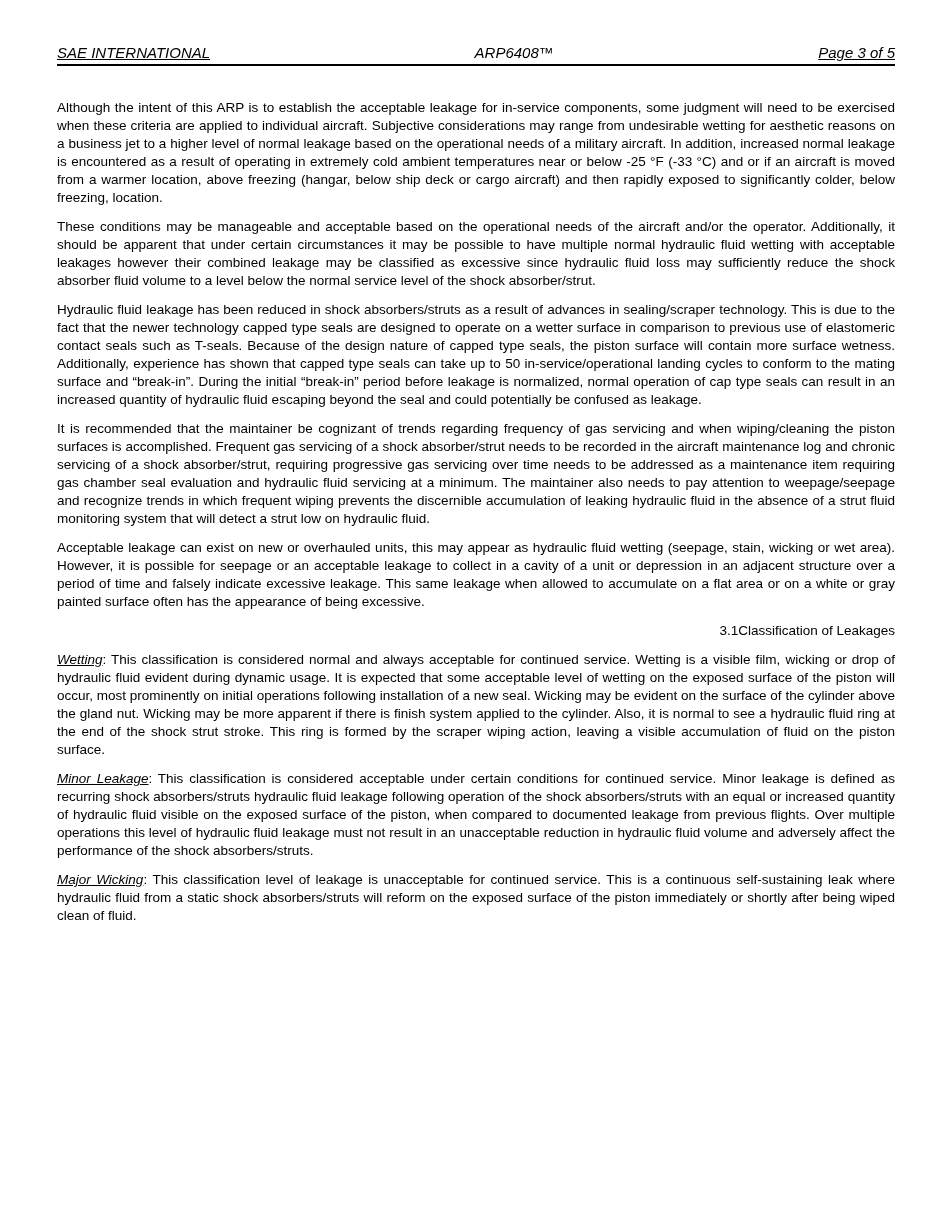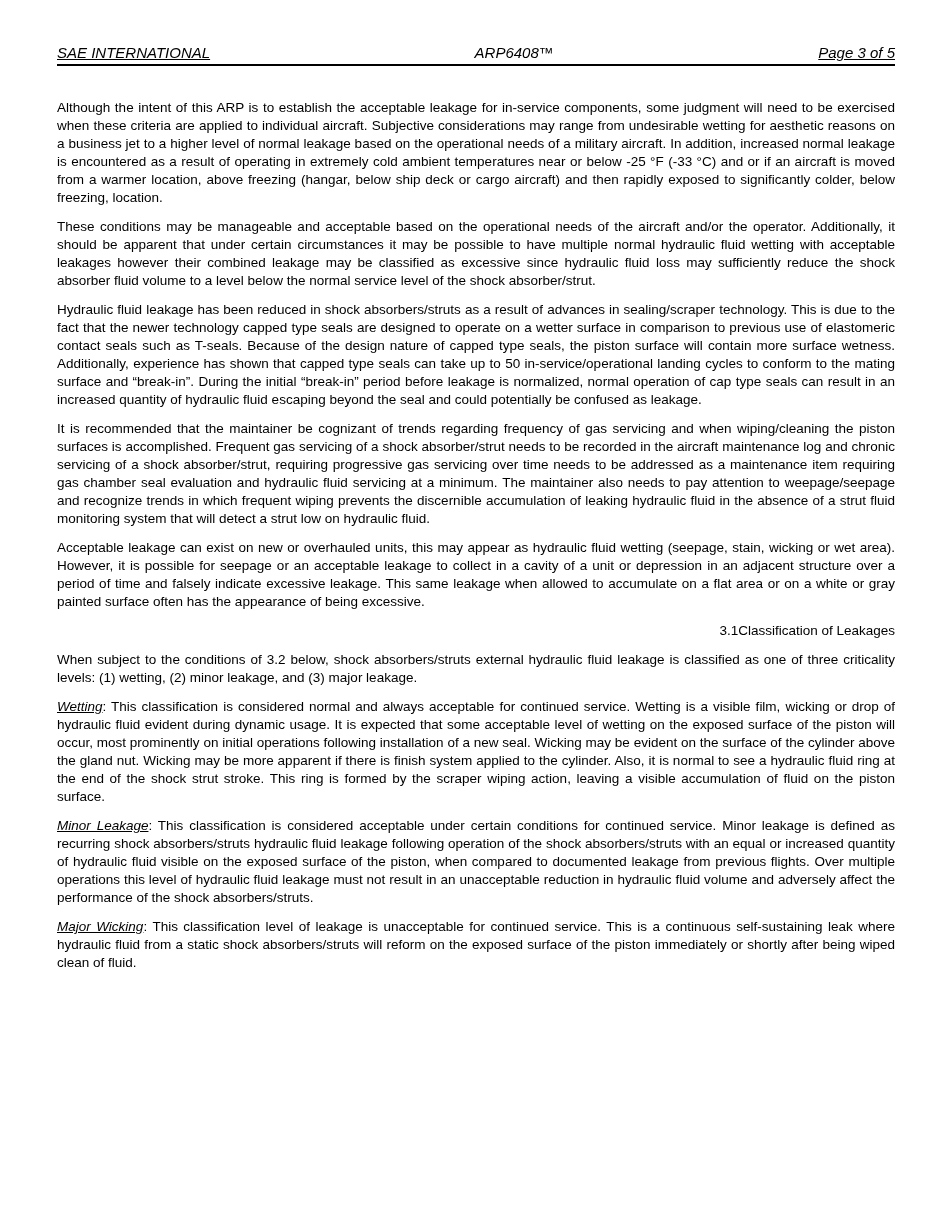--- a/index.html
+++ b/index.html
@@ -63,21 +63,20 @@
     <p>These conditions may be manageable and acceptable based on the operational needs of the aircraft and/or the operator. Additionally, it should be apparent that under certain circumstances it may be possible to have multiple normal hydraulic fluid wetting with acceptable leakages however their combined leakage may be classified as excessive since hydraulic fluid loss may sufficiently reduce the shock absorber fluid volume to a level below the normal service level of the shock absorber/strut.</p>
 
     <p>Hydraulic fluid leakage has been reduced in shock absorbers/struts as a result of advances in sealing/scraper technology. This is due to the fact that the newer technology capped type seals are designed to operate on a wetter surface in comparison to previous use of elastomeric contact seals such as T-seals. Because of the design nature of capped type seals, the piston surface will contain more surface wetness. Additionally, experience has shown that capped type seals can take up to 50 in-service/operational landing cycles to conform to the mating surface and “break-in”. During the initial “break-in” period before leakage is normalized, normal operation of cap type seals can result in an increased quantity of hydraulic fluid escaping beyond the seal and could potentially be confused as leakage.</p>
 
     <p>It is recommended that the maintainer be cognizant of trends regarding frequency of gas servicing and when wiping/cleaning the piston surfaces is accomplished. Frequent gas servicing of a shock absorber/strut needs to be recorded in the aircraft maintenance log and chronic servicing of a shock absorber/strut, requiring progressive gas servicing over time needs to be addressed as a maintenance item requiring gas chamber seal evaluation and hydraulic fluid servicing at a minimum. The maintainer also needs to pay attention to weepage/seepage and recognize trends in which frequent wiping prevents the discernible accumulation of leaking hydraulic fluid in the absence of a strut fluid monitoring system that will detect a strut low on hydraulic fluid.</p>
 
     <p>Acceptable leakage can exist on new or overhauled units, this may appear as hydraulic fluid wetting (seepage, stain, wicking or wet area). However, it is possible for seepage or an acceptable leakage to collect in a cavity of a unit or depression in an adjacent structure over a period of time and falsely indicate excessive leakage. This same leakage when allowed to accumulate on a flat area or on a white or gray painted surface often has the appearance of being excessive.</p>
 
     <p class="section-heading"><span class="sec-num">3.1</span><span>Classification of Leakages</span></p>
 
-    <p>When subject to the conditions of 3.2 below, shock absorbers/struts external hydraulic fluid leakage is classified as one of three criticality levels: (1) wetting, (2) minor leakage, and (3) major leakage.</p>
 
     <p><span class="term">Wetting</span><span>: This classification is considered normal and always acceptable for continued service. Wetting is a visible film, wicking or drop of hydraulic fluid evident during dynamic usage. It is expected that some acceptable level of wetting on the exposed surface of the piston will occur, most prominently on initial operations following installation of a new seal. Wicking may be evident on the surface of the cylinder above the gland nut. Wicking may be more apparent if there is finish system applied to the cylinder. Also, it is normal to see a hydraulic fluid ring at the end of the shock strut stroke. This ring is formed by the scraper wiping action, leaving a visible accumulation of fluid on the piston surface.</span></p>
 
     <p><span class="term">Minor Leakage</span><span>: This classification is considered acceptable under certain conditions for continued service. Minor leakage is defined as recurring shock absorbers/struts hydraulic fluid leakage following operation of the shock absorbers/struts with an equal or increased quantity of hydraulic fluid visible on the exposed surface of the piston, when compared to documented leakage from previous flights. Over multiple operations this level of hydraulic fluid leakage must not result in an unacceptable reduction in hydraulic fluid volume and adversely affect the performance of the shock absorbers/struts.</span></p>
 
     <p><span class="term">Major Wicking</span><span>: This classification level of leakage is unacceptable for continued service. This is a continuous self-sustaining leak where hydraulic fluid from a static shock absorbers/struts will reform on the exposed surface of the piston immediately or shortly after being wiped clean of fluid.</span></p>
 
   </div>
 </div>
 

